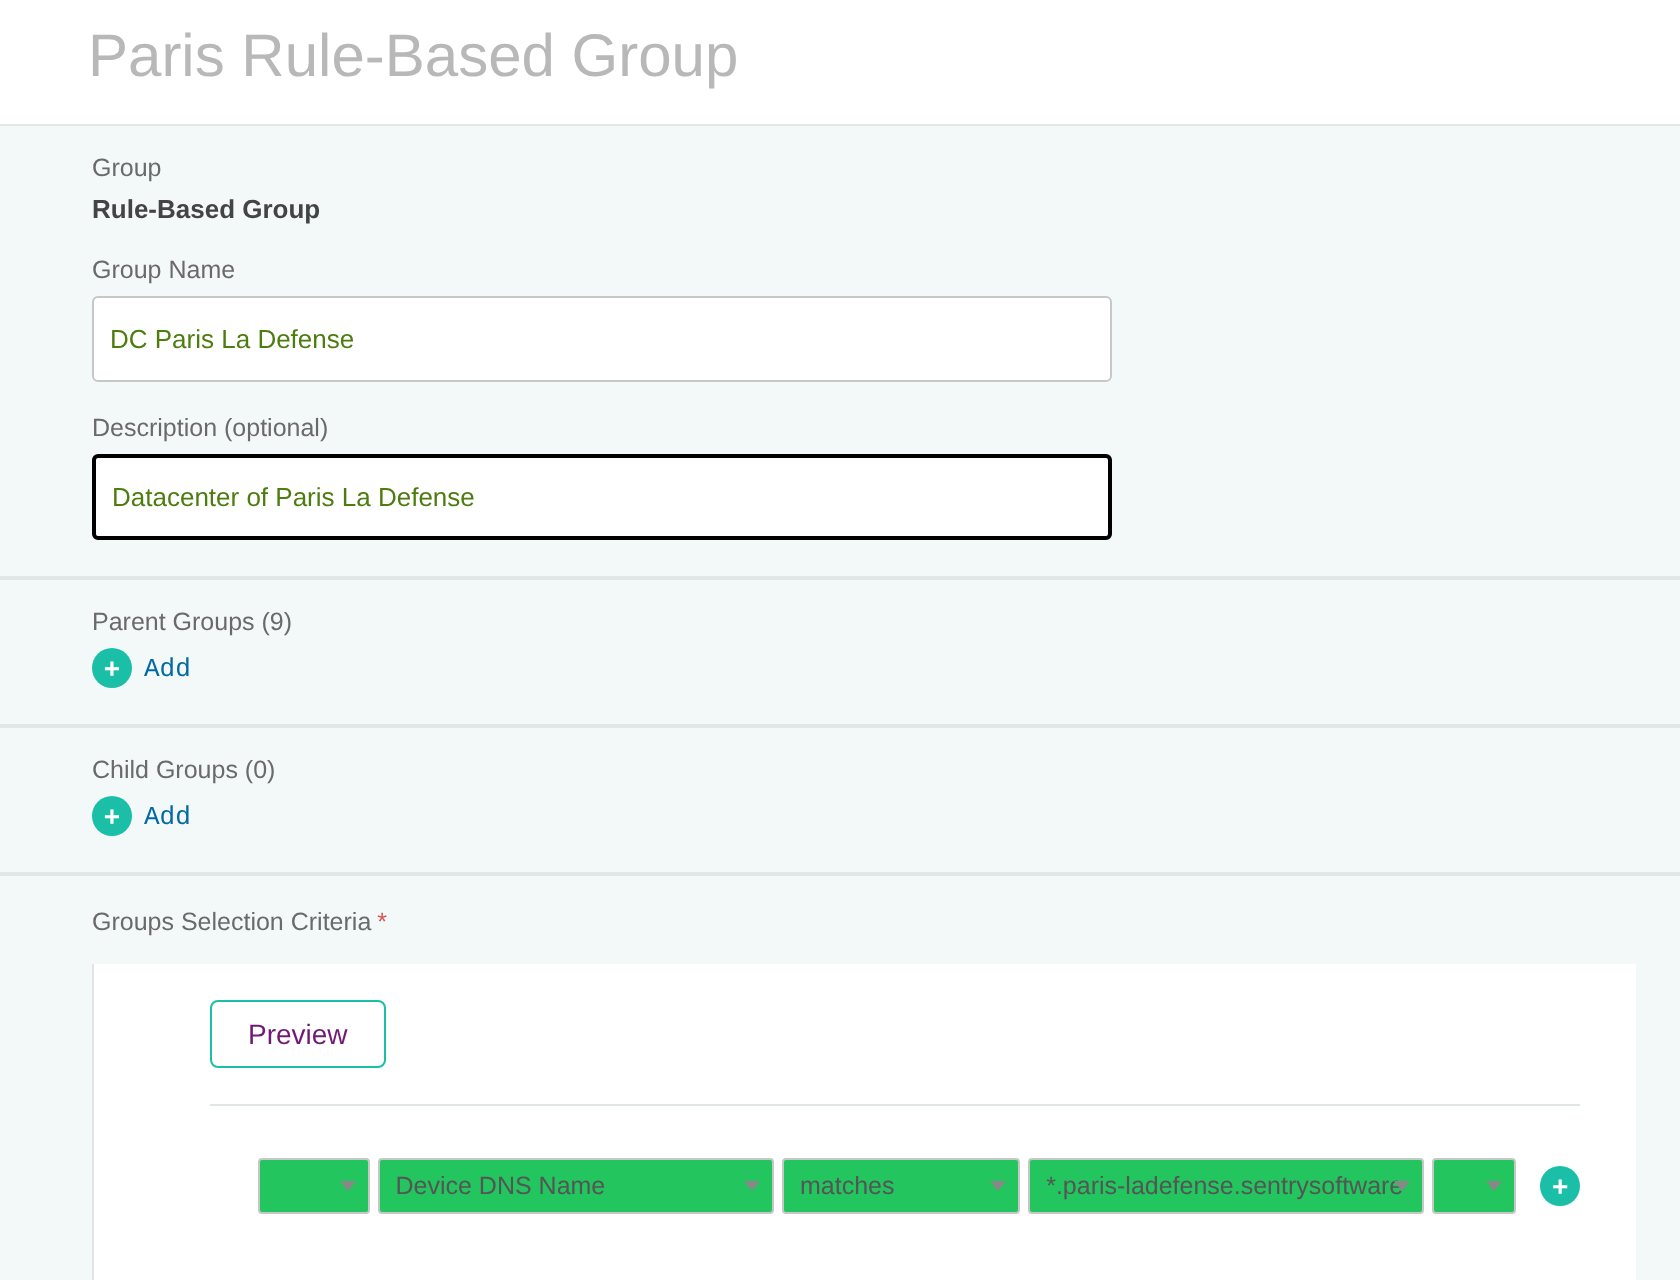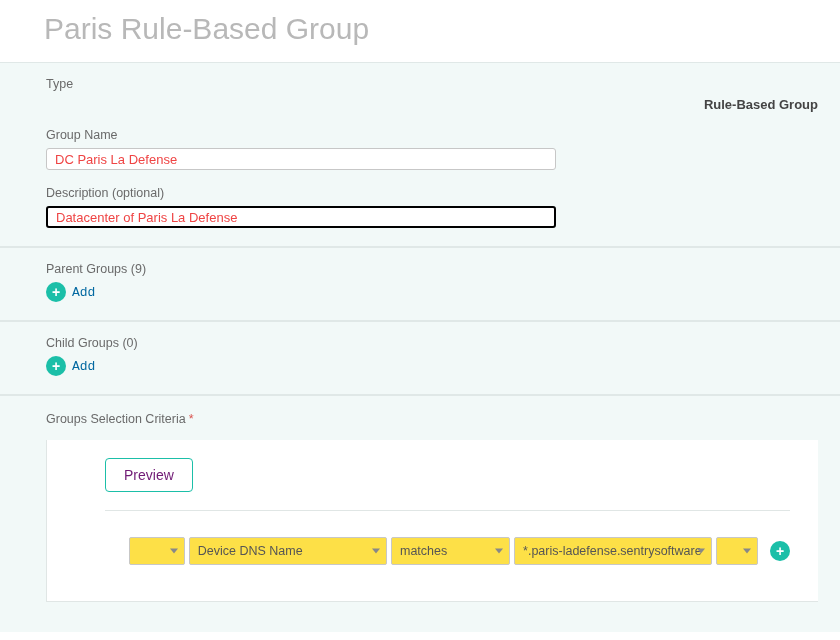--- a/index.html
+++ b/index.html
@@ -28,32 +28,31 @@
   .label {
     font-size: 12.5px;
     color: #6a6a6a;
     margin-bottom: 6px;
   }
   .label .req { color: #d9534f; margin-left: 3px; }
   .strong-val {
     font-weight: 700;
     color: #444;
     margin-bottom: 14px;
-    text-align: right;
   }
   .field-block { margin-bottom: 16px; }
   .field-block:last-child { margin-bottom: 0; }
   .text-input {
     width: 510px;
-    height: 22px;
+    height: 43px;
     border: 1px solid #c7c7c7;
     border-radius: 3px;
     padding: 4px 8px;
     font-size: 13px;
-    color: #ef4444;
+    color: #4d7c0f;
     background: #fff;
   }
   .text-input.focused {
     border: 2px solid #000;
     outline: none;
   }
   .add-line { display: flex; align-items: center; gap: 6px; margin-top: 6px; }
   .add-icon {
     width: 20px; height: 20px; border-radius: 50%;
     background: #1bbfa8;
@@ -91,21 +90,21 @@
     height: 1px; background: #e0e6e5; margin: 0 0 26px 30px;
   }
   .rule-row {
     display: flex; align-items: center; gap: 4px; padding-left: 54px;
   }
   .sel {
     position: relative;
     height: 28px;
     border: 1px solid #c7c7c7;
     border-radius: 2px;
-    background: #fde047;
+    background: #22c55e;
     display: inline-flex; align-items: center;
     padding: 0 22px 0 8px;
     font-size: 12.5px;
     color: #555;
     cursor: pointer;
     overflow: hidden;
     white-space: nowrap;
   }
   .sel .caret {
     position: absolute; right: 6px; top: 50%; transform: translateY(-50%);
@@ -126,21 +125,21 @@
     font-size: 14px; font-weight: 700; margin-left: 8px; cursor: pointer;
   }
 </style>
 </head>
 <body>
 
 <div class="page-title">Paris Rule-Based Group</div>
 
 <div class="panel">
   <div class="field-block">
-    <div class="label">Type</div>
+    <div class="label">Group</div>
     <div class="strong-val">Rule-Based Group</div>
   </div>
   <div class="field-block">
     <div class="label">Group Name</div>
     <input class="text-input" type="text" value="DC Paris La Defense" style="">
   </div>
   <div class="field-block">
     <div class="label">Description (optional)</div>
     <input class="text-input focused" type="text" value="Datacenter of Paris La Defense" style="">
   </div>

